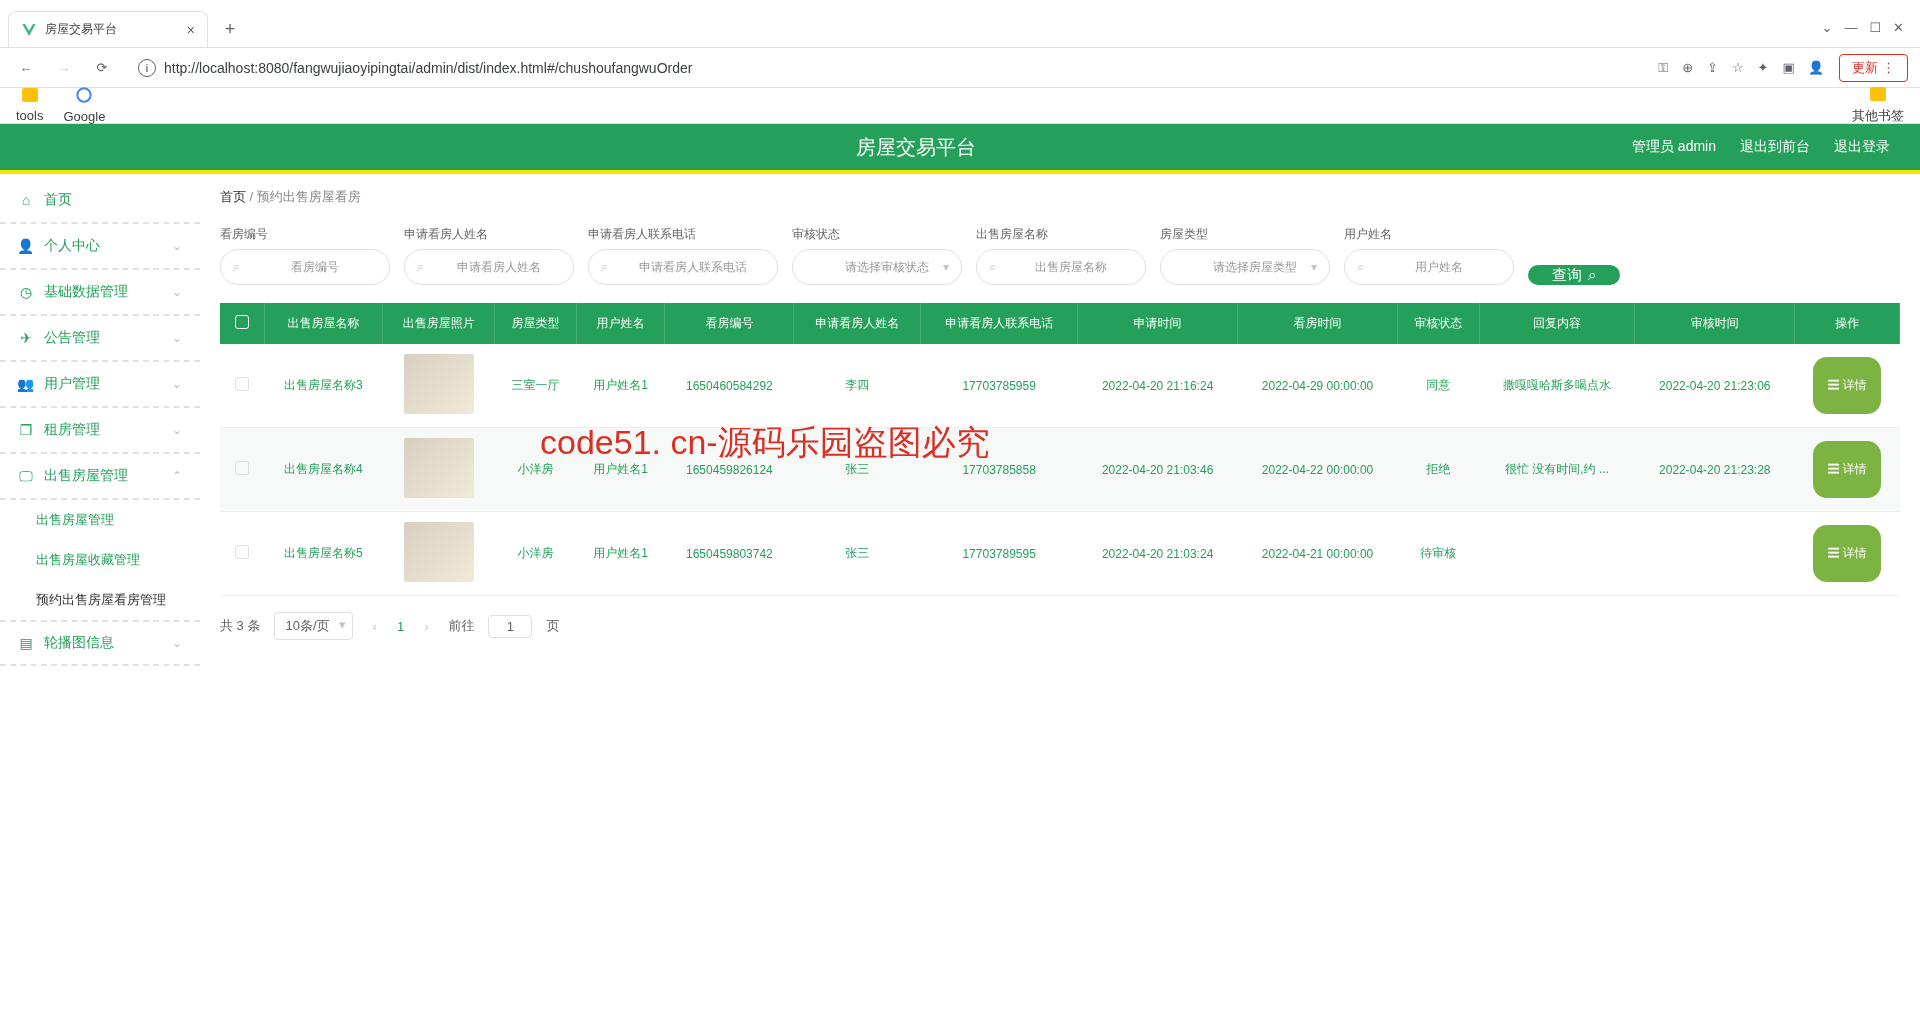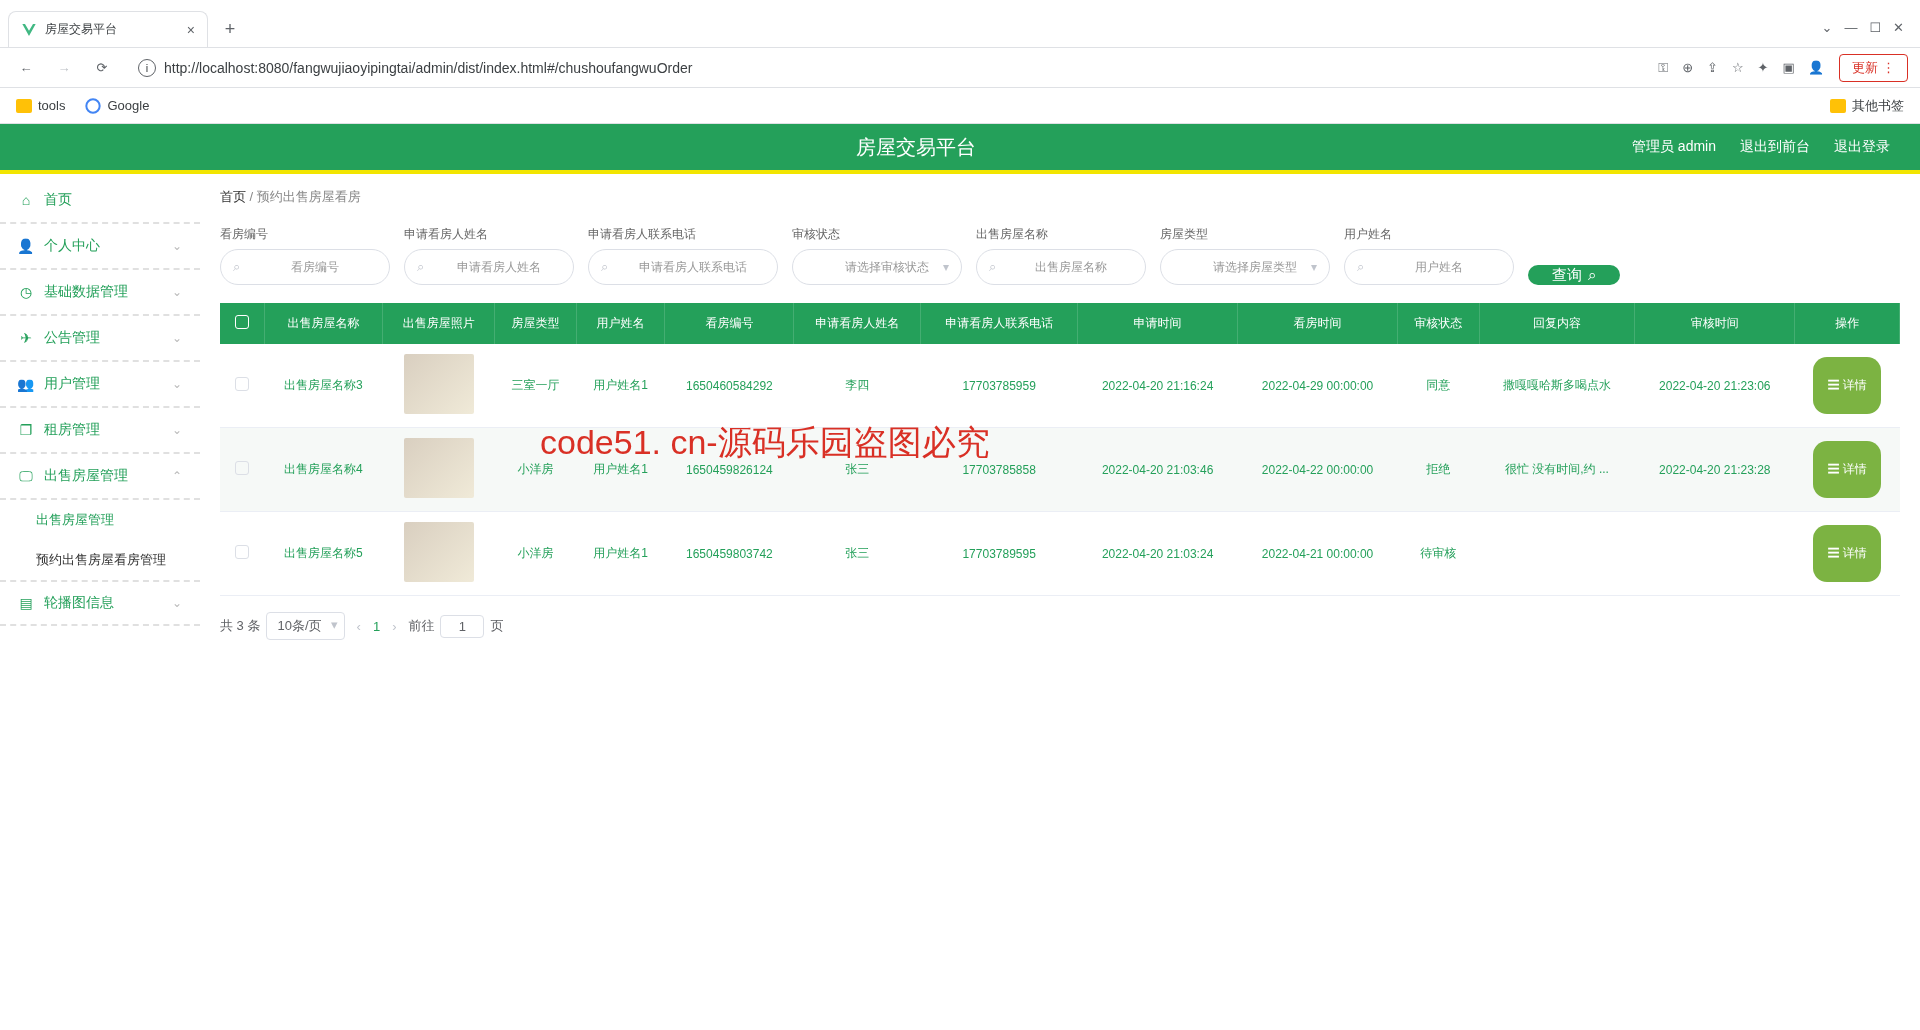--- a/index.html
+++ b/index.html
@@ -15,21 +15,21 @@
 .chrome-spacer { flex:1; }
 .win-controls { display:flex; gap:12px; padding:0 16px 12px; align-items:center; color:#5f6368; }
 
 .addr-bar { height:40px; display:flex; align-items:center; padding:0 12px; gap:10px; border-bottom:1px solid #dfe1e5; }
 .nav-btn { width:28px; height:28px; display:flex; align-items:center; justify-content:center; color:#5f6368; }
 .url-box { flex:1; height:30px; display:flex; align-items:center; gap:8px; padding:0 12px; font-size:14px; color:#3c4043; }
 .url-info { width:18px; height:18px; border:1px solid #5f6368; border-radius:50%; display:flex; align-items:center; justify-content:center; font-size:11px; }
 .addr-right { display:flex; gap:14px; align-items:center; color:#5f6368; }
 .update-btn { padding:4px 12px; border:1px solid #d93025; color:#d93025; border-radius:4px; font-size:13px; display:flex; align-items:center; gap:4px; }
 .bookmarks { height:36px; display:flex; align-items:center; padding:0 16px; gap:20px; border-bottom:1px solid #dfe1e5; font-size:13px; }
-.bm-item { display:flex; align-items:center; gap:6px; color:#3c4043; }
+.bm-item { display:flex; align-items:center; gap:6px; color:#3c4043;flex-direction:column; }
 .bm-folder { width:16px; height:14px; background:#ffc107; border-radius:2px; }
 .bookmarks-right { margin-left:auto; display:flex; align-items:center; gap:6px; }
 
 
 .app-header { height:50px; background:#24a05a; color:#fff; display:flex; align-items:center; border-bottom:4px solid #f2e500; }
 .app-title { flex:1; text-align:center; font-size:20px; font-weight:500; margin-left:200px; }
 .header-right { display:flex; gap:24px; padding-right:30px; font-size:14px; }
 
 .app-body { display:flex; height:calc(1030px - 48px - 40px - 36px - 54px); }
 .sidebar { width:200px; background:#fff; padding-top:4px; }
@@ -53,21 +53,21 @@
 
 table { width:100%; border-collapse:collapse; }
 thead th { background:#24a05a; color:#fff; font-size:12px; font-weight:500; padding:12px 8px; text-align:center; border-right:1px solid rgba(255,255,255,.15); }
 tbody td { padding:10px 8px; text-align:center; font-size:12px; color:#24a05a; border-bottom:1px solid #ebeef5; vertical-align:middle; }
 tbody tr:nth-child(even) td { background:#f6f9f7; }
 .ck { width:14px; height:14px; border:1px solid #dcdfe6; border-radius:3px; display:inline-block; }
 thead .ck { border-color:#fff; }
 .thumb { width:70px; height:60px; background:#e6e0d6; display:inline-block; border-radius:2px; background:linear-gradient(135deg,#d9cfc0,#f0ead8); }
 .detail-btn { padding:20px 14px; background:#7cb342; color:#fff; border-radius:14px; font-size:12px; display:inline-flex; align-items:center; gap:4px; }
 
-.pagination { display:flex; align-items:center; gap:6px; margin-top:16px; font-size:13px; color:#606266; }
+.pagination { display:flex; align-items:center; gap:14px; margin-top:16px; font-size:13px; color:#606266; }
 .page-size { border:1px solid #dcdfe6; border-radius:4px; padding:4px 22px 4px 10px; position:relative; }
 .page-size::after { content:"▾"; position:absolute; right:6px; color:#c0c4cc; }
 .page-nav { color:#c0c4cc; padding:0 6px; }
 .page-num { color:#24a05a; font-weight:500; }
 .page-go { width:44px; border:1px solid #dcdfe6; border-radius:4px; padding:3px 6px; text-align:center; }
 
 .watermark-red { position:absolute; top:420px; left:540px; color:#d93025; font-size:34px; font-weight:400; pointer-events:none; z-index:5; }
 </style>
 </head>
 <body>
@@ -170,20 +170,23 @@
         <span>租房管理</span>
         <span class="menu-chevron">⌄</span>
       </div>
     <div class="menu-item">
         <span class="menu-icon">🖵</span>
         <span>出售房屋管理</span>
         <span class="menu-chevron">⌃</span>
       </div>
     <div class="menu-item sub">
         <span>出售房屋管理</span>
+      </div>
+    <div class="menu-item sub">
+        <span>出售房屋收藏管理</span>
       </div>
     <div class="menu-item sub active">
         <span>预约出售房屋看房管理</span>
       </div>
     <div class="menu-item" style="border-top:2px dashed #e0e0e0;">
         <span class="menu-icon">▤</span>
         <span>轮播图信息</span>
         <span class="menu-chevron">⌄</span>
       </div>
   </div>

